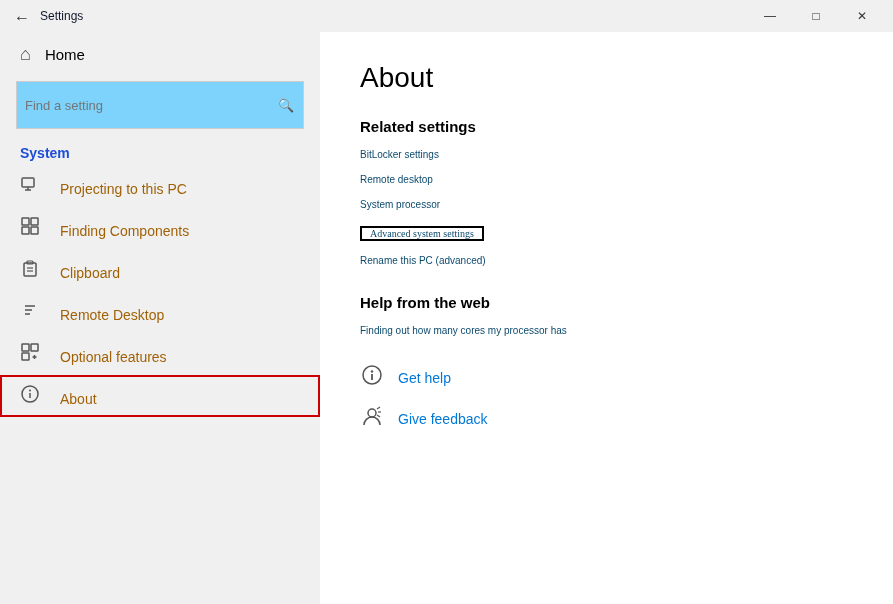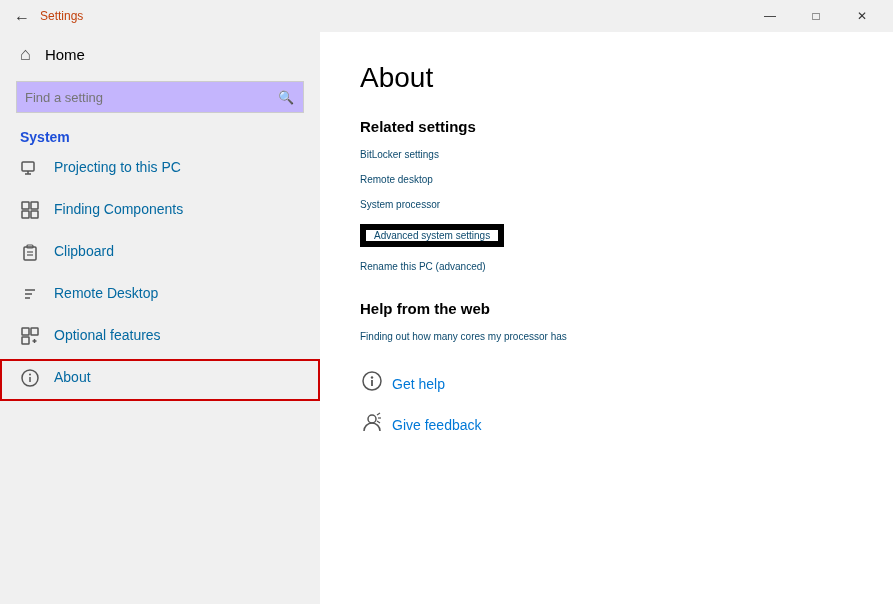--- a/index.html
+++ b/index.html
@@ -32,21 +32,21 @@
       cursor: pointer;
       color: #333;
       font-size: 16px;
       border: none;
       background: none;
     }
     .titlebar-title {
       flex: 1;
       margin-left: 4px;
       font-size: 12px;
-      color: #c2410c;
+      color: #0f172a;
     }
     .titlebar-controls {
       display: flex;
     }
     .titlebar-btn {
       width: 46px;
       height: 32px;
       display: flex;
       align-items: center;
       justify-content: center;
@@ -85,23 +85,23 @@
       font-size: 18px;
       color: #555;
     }
     .sidebar-home-label {
       font-size: 15px;
     }
     .sidebar-search {
       margin: 4px 16px 8px;
       display: flex;
       align-items: center;
-      background: #c4b5fd;
+      background: #7dd3fc;
       border: 1px solid #ccc;
-      height: 32px;
+      height: 48px;
       padding: 0 8px;
     }
     .sidebar-search input {
       border: none;
       outline: none;
       flex: 1;
       font-size: 13px;
       background: transparent;
     }
     .sidebar-search-icon {
@@ -109,25 +109,25 @@
       font-size: 13px;
     }
     .sidebar-section-title {
       padding: 8px 20px 4px;
       font-weight: 600;
       font-size: 14px;
       color: #1d4ed8;
     }
     .sidebar-item {
       display: flex;
-      align-items: flex-start;
+      align-items: flex-end;
       padding: 10px 20px;
-      gap: 14px;
-      cursor: pointer;
-      color: #0369a1;
+      gap: 20px;
+      cursor: pointer;
+      color: #a16207;
     }
     .sidebar-item.highlighted {
       outline: 2px solid #c00;
       outline-offset: -2px;
     }
     .sidebar-item-icon {
       font-size: 16px;
       color: #555;
       width: 20px;
       text-align: center;
@@ -158,29 +158,30 @@
     .link-item {
       color: #0c4a6e;
       cursor: pointer;
       display: block;
       margin-bottom: 14px;
       font-size: 10px;
       text-decoration: none;
     }
     .link-item.highlighted {
       display: inline-block;
-      border: 6px solid #000000;
+      border: 2px solid #000000;
       padding: 0 8px;
+      font-family: Liberation Serif, serif;
     }
     .section-gap { margin-bottom: 28px; }
 
     .help-item {
       display: flex;
       align-items: center;
-      gap: 8px;
+      gap: 14px;
       margin-bottom: 14px;
       cursor: pointer;
     }
     .help-item-icon {
       font-size: 20px;
       color: #555;
       width: 24px;
       text-align: center;
     }
     .help-item-label {

